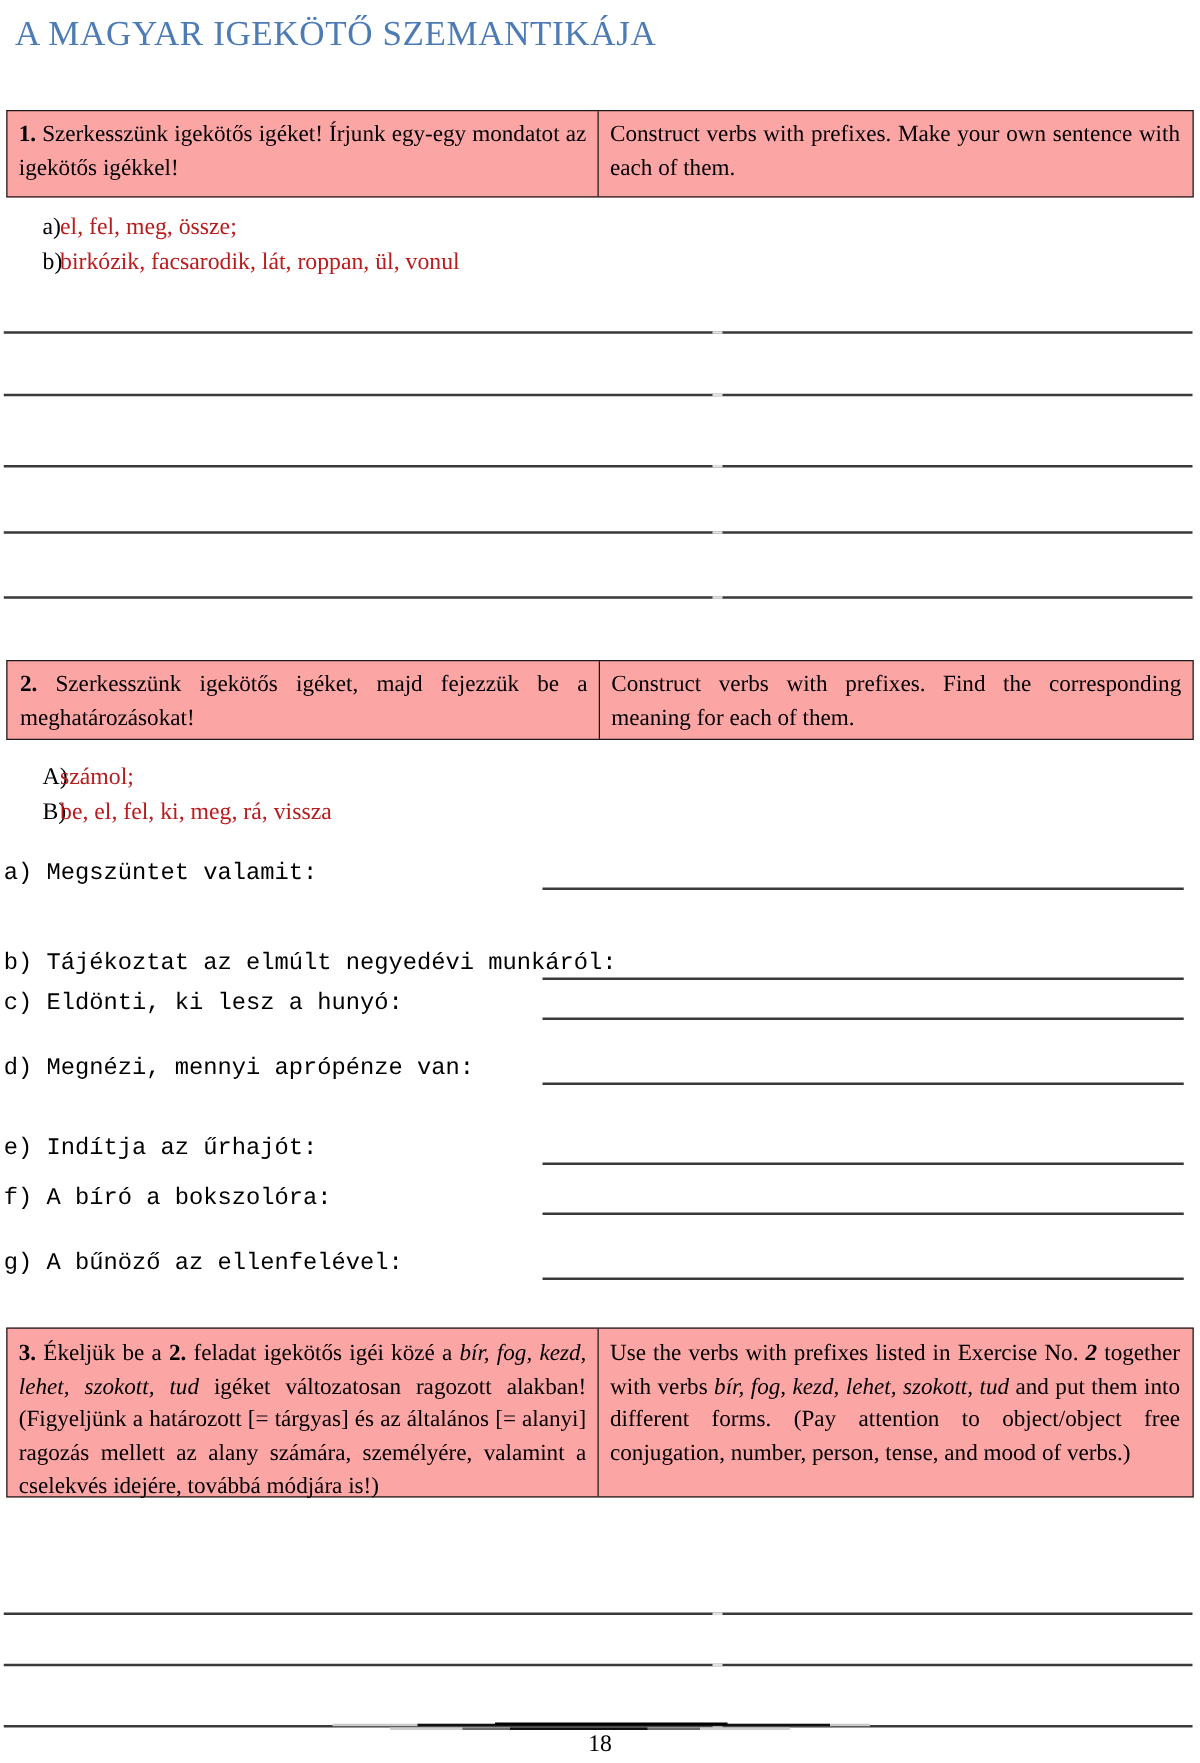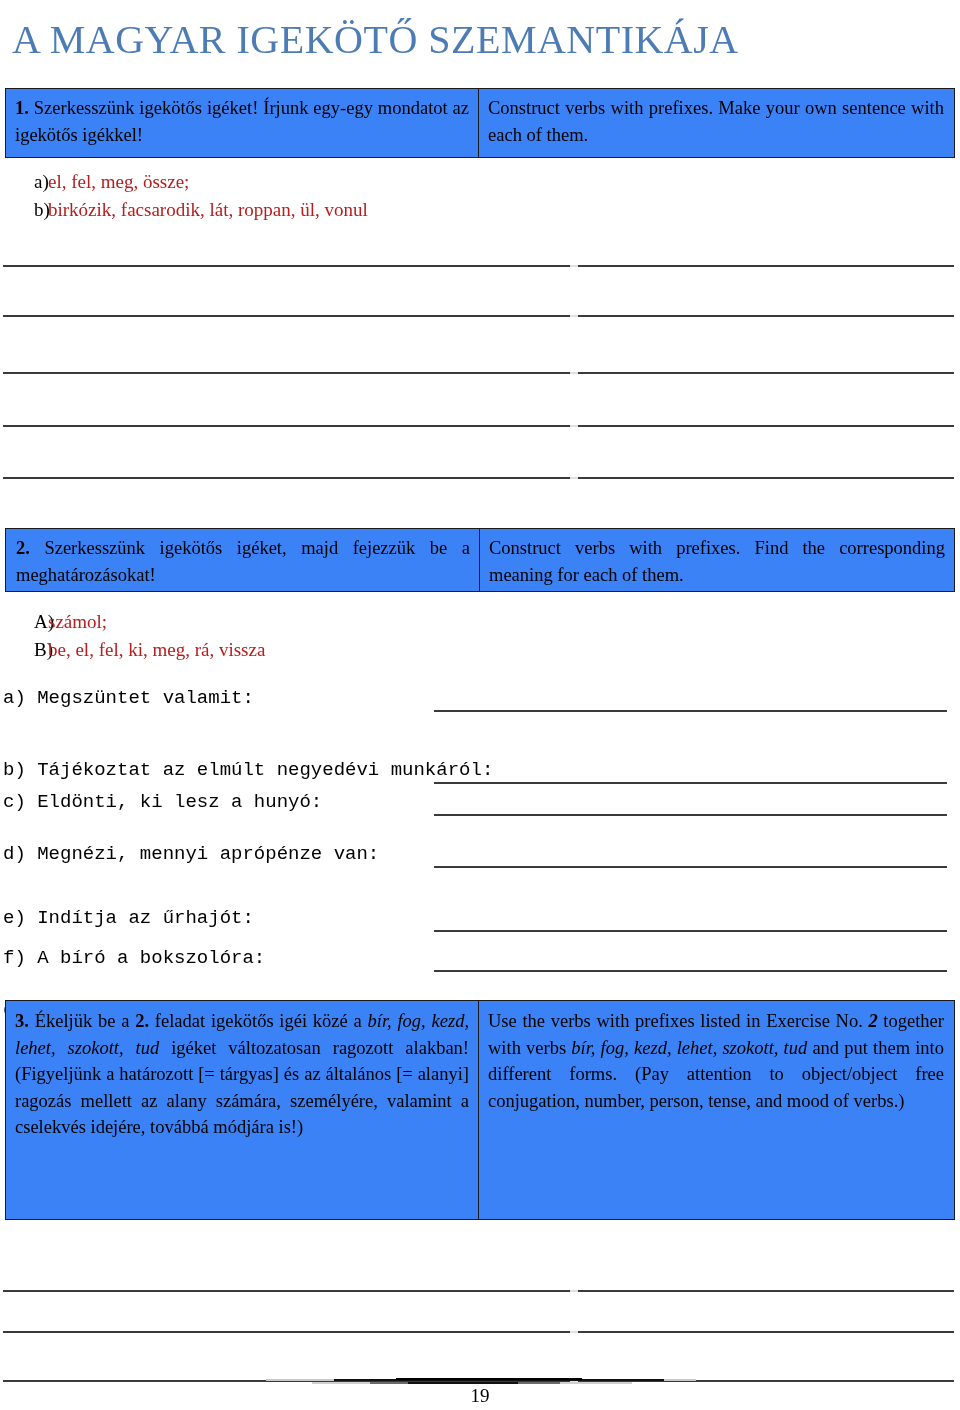--- a/index.html
+++ b/index.html
@@ -20,39 +20,39 @@
     position: relative;
     width: 960px;
     height: 1410px;
     box-sizing: border-box;
   }
 
   
   .doc-title {
     position: absolute;
     left: 12px;
-    top: 20px;
+    top: 8px;
     font-family: "Liberation Serif", "DejaVu Serif", serif;
-    font-size: 40px;
+    font-size: 28px;
     line-height: 40px;
     letter-spacing: 0.5px;
     color: #4d7cb5;
     font-variant: small-caps;
     white-space: nowrap;
   }
 
   
   .ex-table {
     position: absolute;
     left: 5px;
     width: 950px;
     border: 1.5px solid #1a1a1a;
     box-sizing: border-box;
     display: flex;
-    background: #3b82f6;
+    background: #fca5a5;
   }
   .ex-cell {
     box-sizing: border-box;
     padding: 6px 9px 7px 9px;
     font-size: 18.5px;
     line-height: 27px;
     text-align: justify;
     text-justify: inter-word;
     hyphens: none;
   }
@@ -67,21 +67,21 @@
     font-weight: bold;
   }
   .it { font-style: italic; }
   .bd { font-weight: bold; }
 
   
   #table-1 { top: 88px; height: 70px; }
   
   #table-2 { top: 528px; height: 64px; justify-content: flex-end; }
   
-  #table-3 { top: 1000px; height: 220px; }
+  #table-3 { top: 1062px; height: 136px; }
   #table-3 .ex-cell { line-height: 26.5px; font-size: 18.5px; padding-top: 7px; }
 
   
   .prompt-list {
     position: absolute;
     left: 0;
     width: 520px;
   }
   .prompt-row {
     display: flex;
@@ -281,15 +281,15 @@
     </div>
 
   <div class="footer-rule">
     <div class="seg" style="left:0px;  top:1px; width:430px; background:#c9c9c9;"></div>
     <div class="seg" style="left:68px; top:1px; width:330px; background:#111;"></div>
     <div class="seg" style="left:130px;top:0px; width:186px; background:#000;"></div>
     <div class="seg" style="left:46px; top:4px; width:320px; background:#cfcfcf;"></div>
     <div class="seg" style="left:104px;top:4px; width:190px; background:#6b6b6b;"></div>
     <div class="seg" style="left:142px;top:4px; width:110px; background:#111;"></div>
   </div>
-  <div class="page-number">19</div>
+  <div class="page-number">18</div>
 
 </div>
 
 </body></html>

